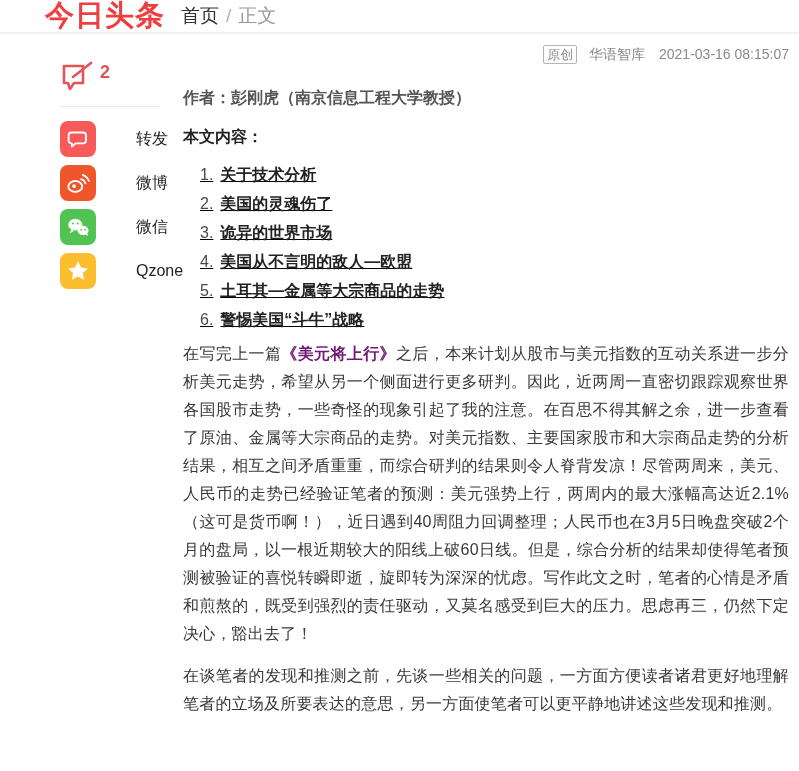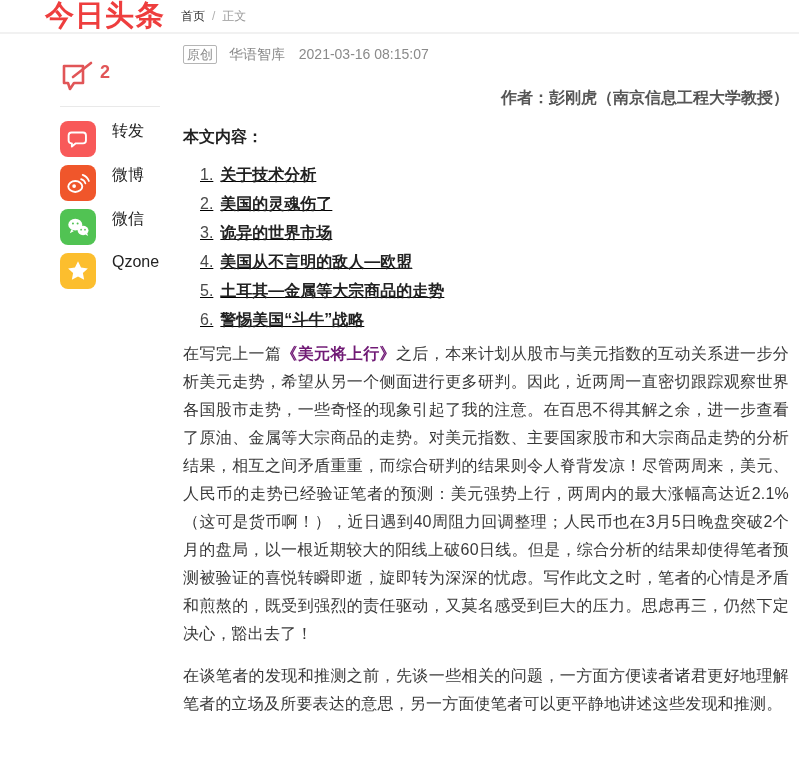--- a/index.html
+++ b/index.html
@@ -3,43 +3,43 @@
 <meta charset="utf-8">
 <style>
   * { margin:0; padding:0; box-sizing:border-box; }
   html,body { width:799px; height:771px; background:#fff; overflow:hidden;
               font-family:"Liberation Sans", sans-serif; }
 
   
   .topnav { position:relative; height:34px; background:#fff; border-bottom:2px solid #f1f1f1; }
   .logo { position:absolute; left:45px; top:-4px; font-size:29px; font-weight:800;
           letter-spacing:1px; cursor:pointer; }
-  .crumbs { position:absolute; left:181px; top:0; height:32px; line-height:32px; font-size:12px; }
+  .crumbs { position:absolute; left:181px; top:0; height:32px; line-height:32px; font-size:19px; }
   .crumbs .home { color:#333; cursor:pointer; }
   .crumbs .sep  { color:#b0b0b0; margin:0 7px; }
   .crumbs .cur  { color:#999; }
 
   
   .rail { position:absolute; left:60px; top:60px; width:112px; }
   .comment-row { display:flex; align-items:flex-start; height:42px; }
   .comment-row .cnt { font-size:18px; font-weight:700; margin:2px 0 0 6px; }
   .rail-divider { border:0; border-top:1px solid #e9e9e9; width:100px; margin:4px 0 14px 0; }
-  .share-item { display:flex; height:36px; margin-bottom:8px; cursor:pointer; }
+  .share-item { display:flex; align-items:center; height:36px; margin-bottom:8px; cursor:pointer;gap:24px; }
   .tile { width:36px; height:36px; border-radius:8px; flex:0 0 36px;
           display:flex; align-items:center; justify-content:center; }
   .share-item .lbl { margin-left:16px; font-size:16px; color:#222; }
 
   
   .article { position:absolute; left:183px; top:34px; width:606px; }
   h1.title { margin-top:22px; font-size:29px; line-height:36px; font-weight:700; color:#222; }
-  .meta { margin-top:10px; font-size:14px; color:#8a8a8a; height:20px; line-height:20px; }
+  .meta { margin-top:10px; font-size:14px; color:#8a8a8a; height:20px; line-height:20px;text-align:right; }
   .meta .tag { display:inline-block; border:1px solid #b5b5b5; border-radius:2px;
                padding:0 3px; font-size:13px; line-height:17px; color:#8a8a8a; margin-right:8px; }
   .meta .src { margin-right:10px; }
-  .author-line  { margin-top:24px; font-size:16px; font-weight:700; color:#555;text-align:right; }
+  .author-line  { margin-top:24px; font-size:16px; font-weight:700; color:#555; }
   .channel-line { margin-top:18px; font-size:16px; font-weight:700; color:#555; }
   .toc-head     { margin-top:18px; font-size:16px; font-weight:700; color:#222; }
   ol.toc { margin-top:12px; list-style:none; padding-left:17px; }
   ol.toc li { line-height:29px; font-size:16px;text-decoration:underline; }
   ol.toc .num { color:#4a4a4a; font-weight:400; margin-right:7px; }
   ol.toc .txt { color:#222; font-weight:700; }
   p.body { margin-top:6px; font-size:16px; line-height:28px; color:#383838;
            text-align:justify; letter-spacing:0.2px; }
   p.body + p.body { margin-top:14px; }
   p.body .book { font-weight:700; color:#701a75; }

